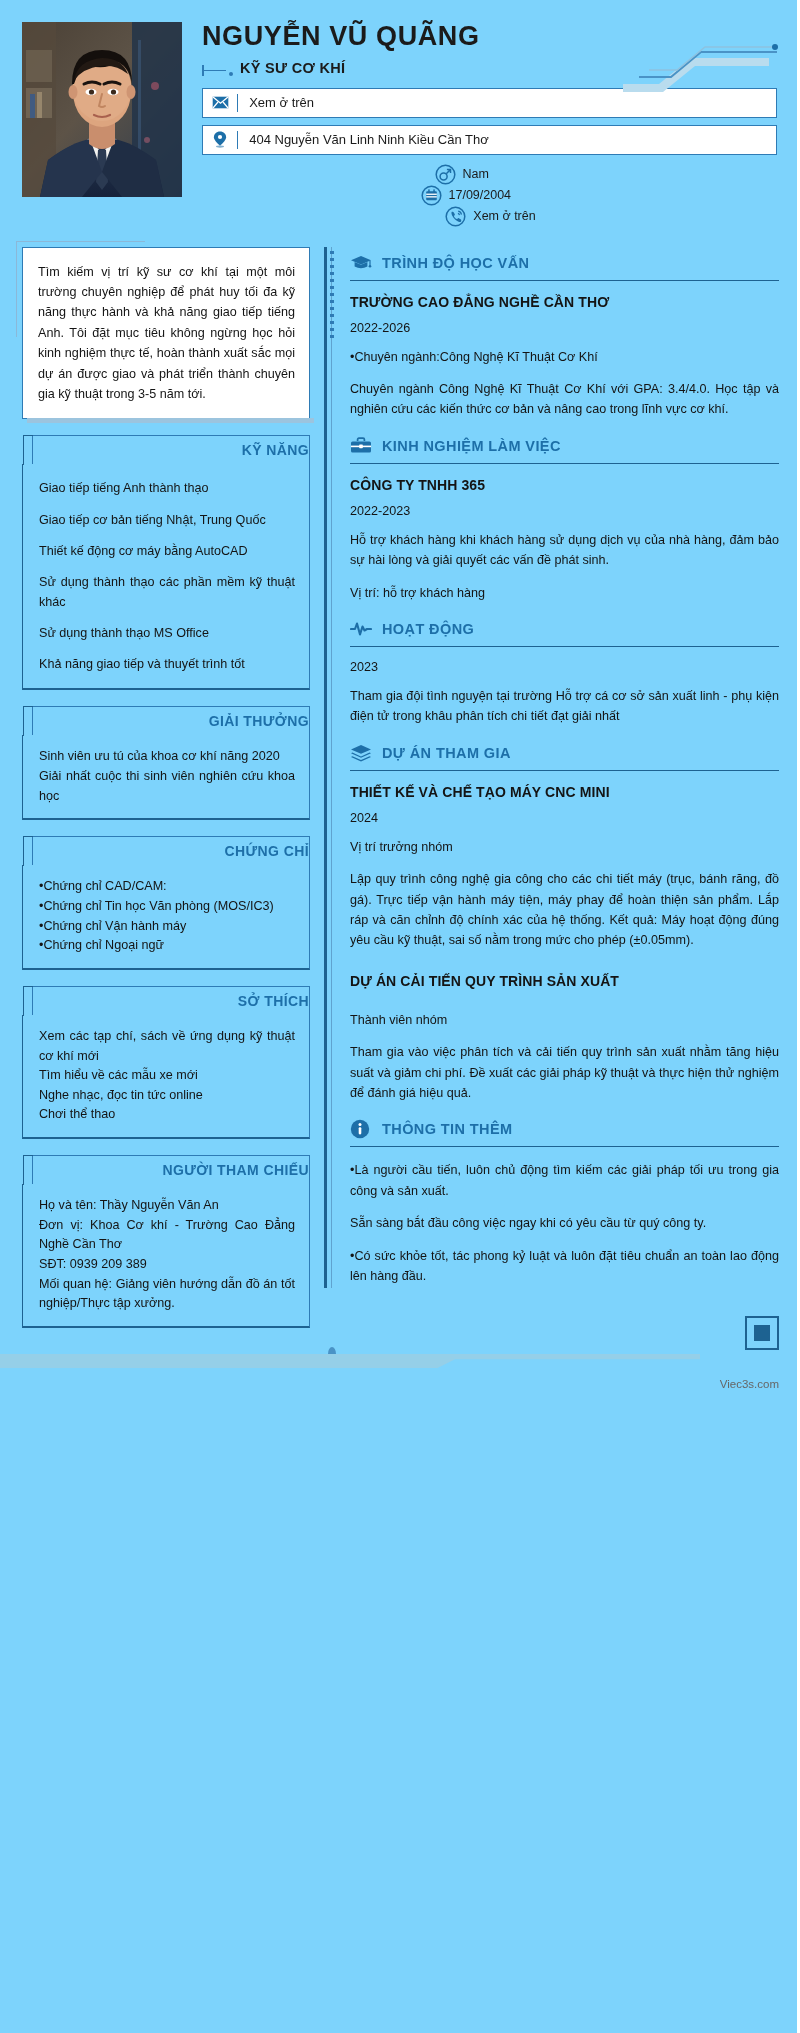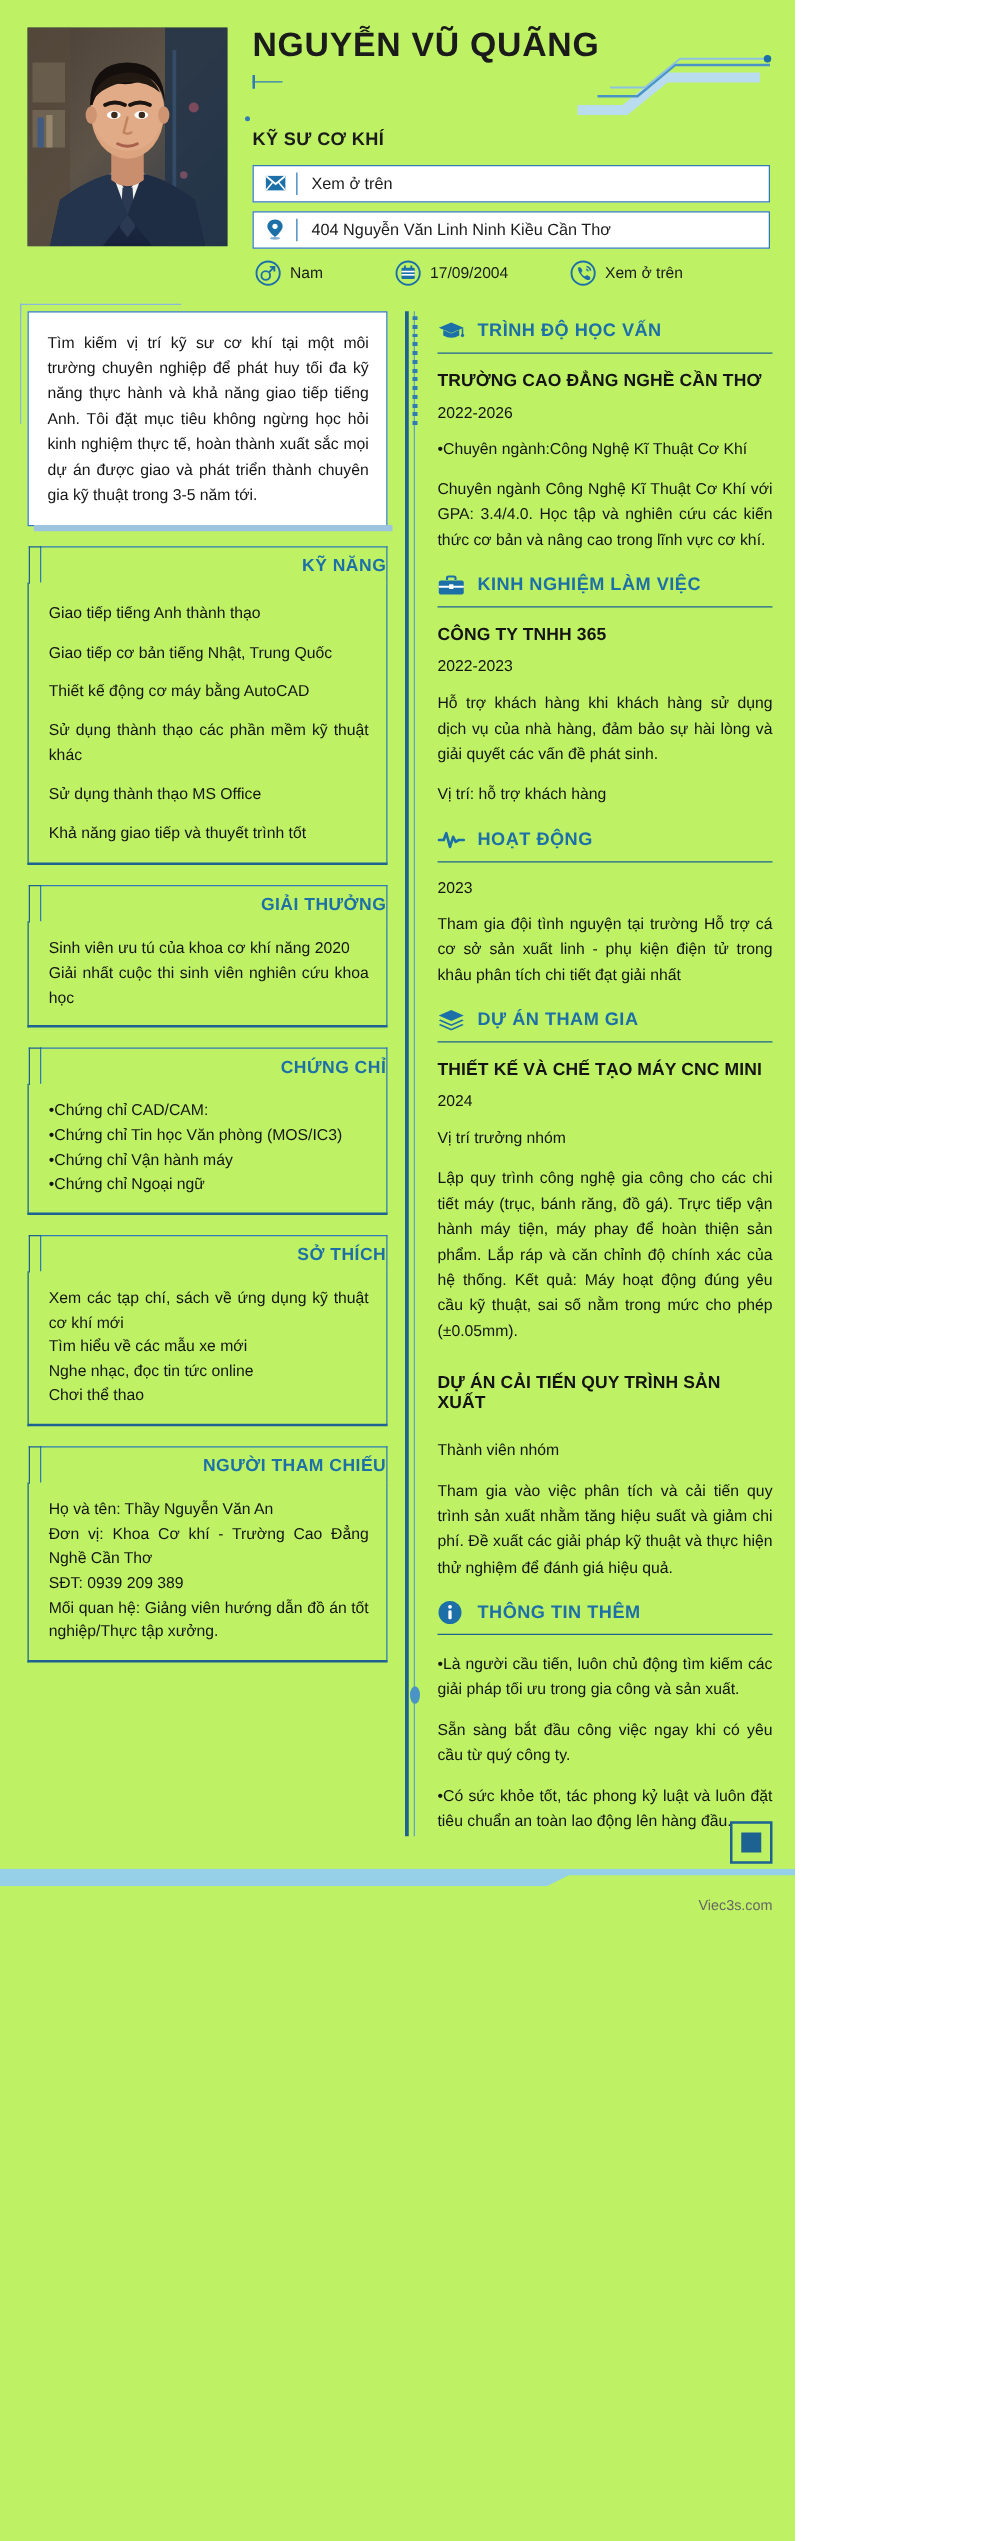--- a/index.html
+++ b/index.html
@@ -5,23 +5,23 @@
   * { box-sizing: border-box; margin: 0; padding: 0; }
   body {
     width: 800px;
     background: #ffffff;
     font-family: "Liberation Sans", sans-serif;
     color: #1a1a1a;
     -webkit-font-smoothing: antialiased;
   }
   .page {
     position: relative;
-    width: 636px;
+    width: 797px;
     min-height: 2033px;
-    background: #bef264;
+    background: #7dd3fc;
     padding: 0;
     overflow: hidden;
   }
 
   
   .header {
     position: relative;
     display: flex;
     padding: 22px 20px 8px 22px;
     gap: 0;
@@ -46,24 +46,23 @@
     font-size: 27px;
     font-weight: bold;
     letter-spacing: 0.6px;
     color: #1b1b1b;
     line-height: 1.1;
     margin-bottom: 8px;
     white-space: nowrap;
   }
   .title-row {
     display: flex;
-    align-items: flex-start;
+    align-items: flex-end;
     gap: 7px;
     margin-bottom: 12px;
-    flex-direction: column;
   }
   .title-tick {
     width: 26px; height: 11px; position: relative; flex: 0 0 26px;
   }
   .title-tick::before {
     content:""; position:absolute; left:0; top:0; width:2px; height:11px; background:#2e7bb5;
   }
   .title-tick::after {
     content:""; position:absolute; left:0; top:5px; width:24px; height:1.5px; background:#2e7bb5;
   }
@@ -108,20 +107,21 @@
   .contact-text {
     padding-left: 11px;
     font-size: 13px;
     color: #1b1b1b;
   }
   .meta-row {
     display: flex;
     align-items: center;
     margin-top: 9px;
     padding-left: 2px;
+    flex-direction: column;
   }
   .meta-item {
     display: flex;
     align-items: center;
     gap: 7px;
     font-size: 12.5px;
     color: #1b1b1b;
   }
   .meta-item.g  { width: 112px; }
   .meta-item.d  { width: 140px; }

